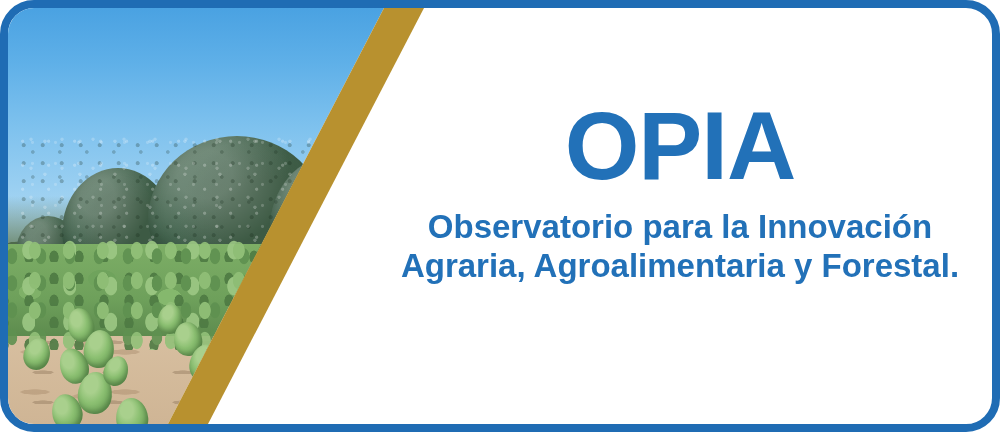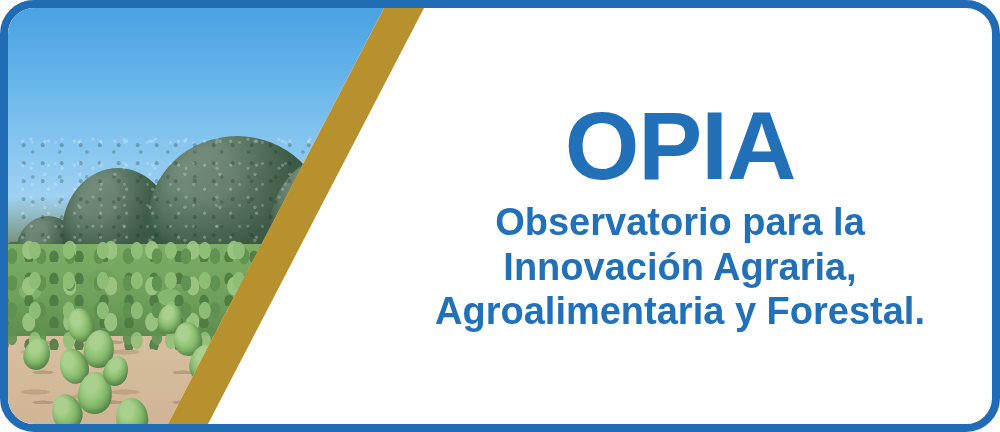--- a/index.html
+++ b/index.html
@@ -184,23 +184,23 @@
     margin: 0;
     padding-top: 86px;
     font-size: 96px;
     line-height: 0.92;
     font-weight: bold;
     letter-spacing: -1px;
     color: #2271B8;
     font-family: "Liberation Sans", sans-serif;
   }
   .brand-subtitle {
-    margin: 4px;
+    margin: 12px;
     padding-top: 6px;
-    font-size: 38px;
+    font-size: 33px;
     line-height: 1.17;
     font-weight: bold;
     color: #2271B8;
     max-width: 580px;
     font-family: "Liberation Sans", sans-serif;
   }
 </style>
 </head>
 <body>
 

